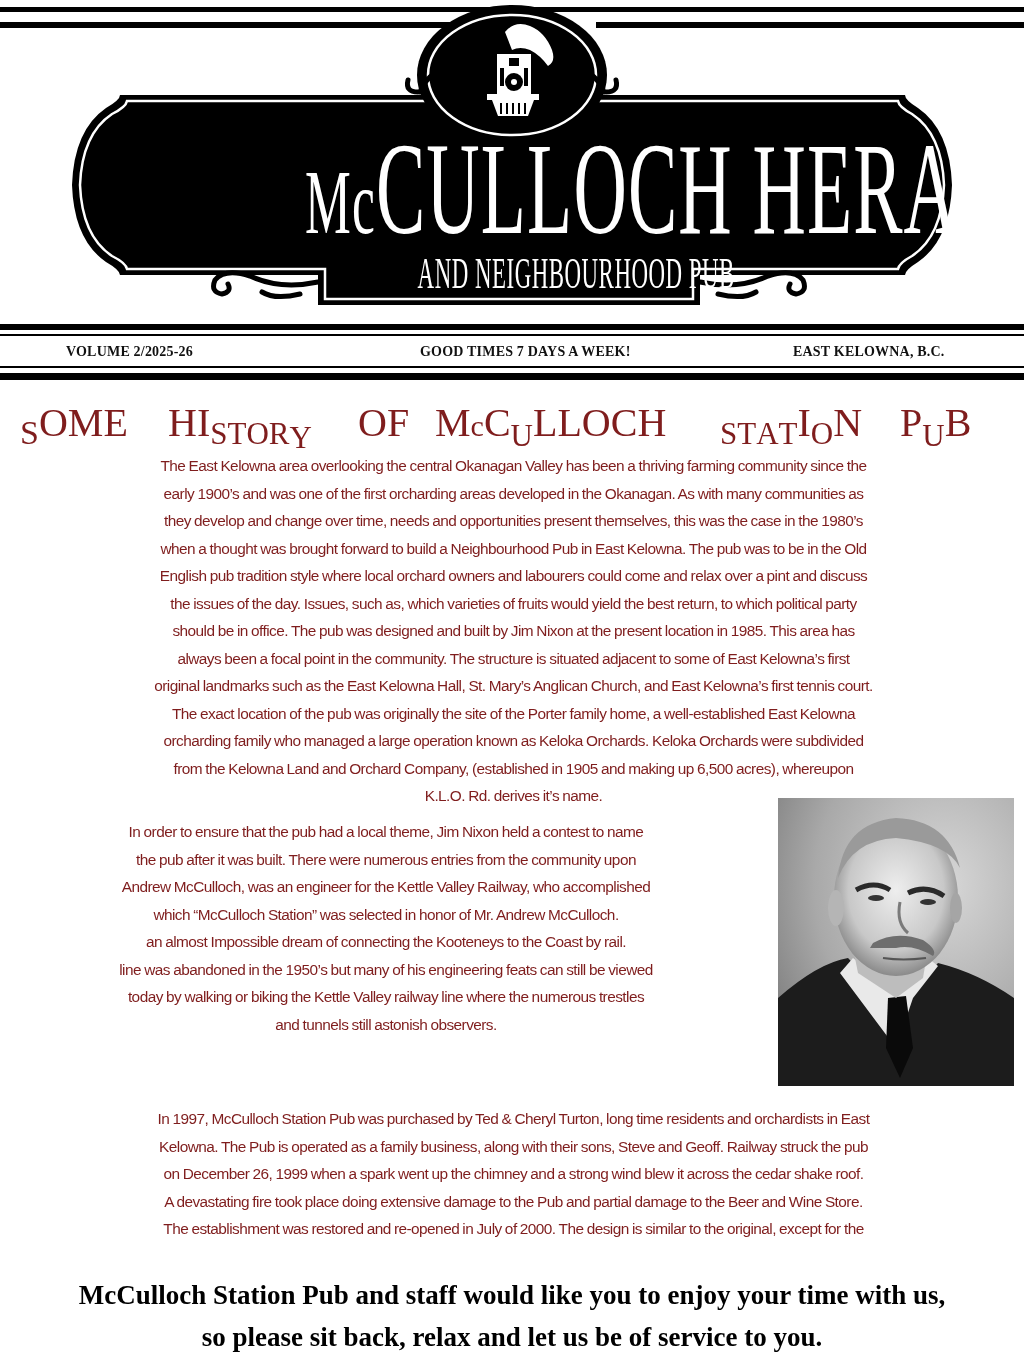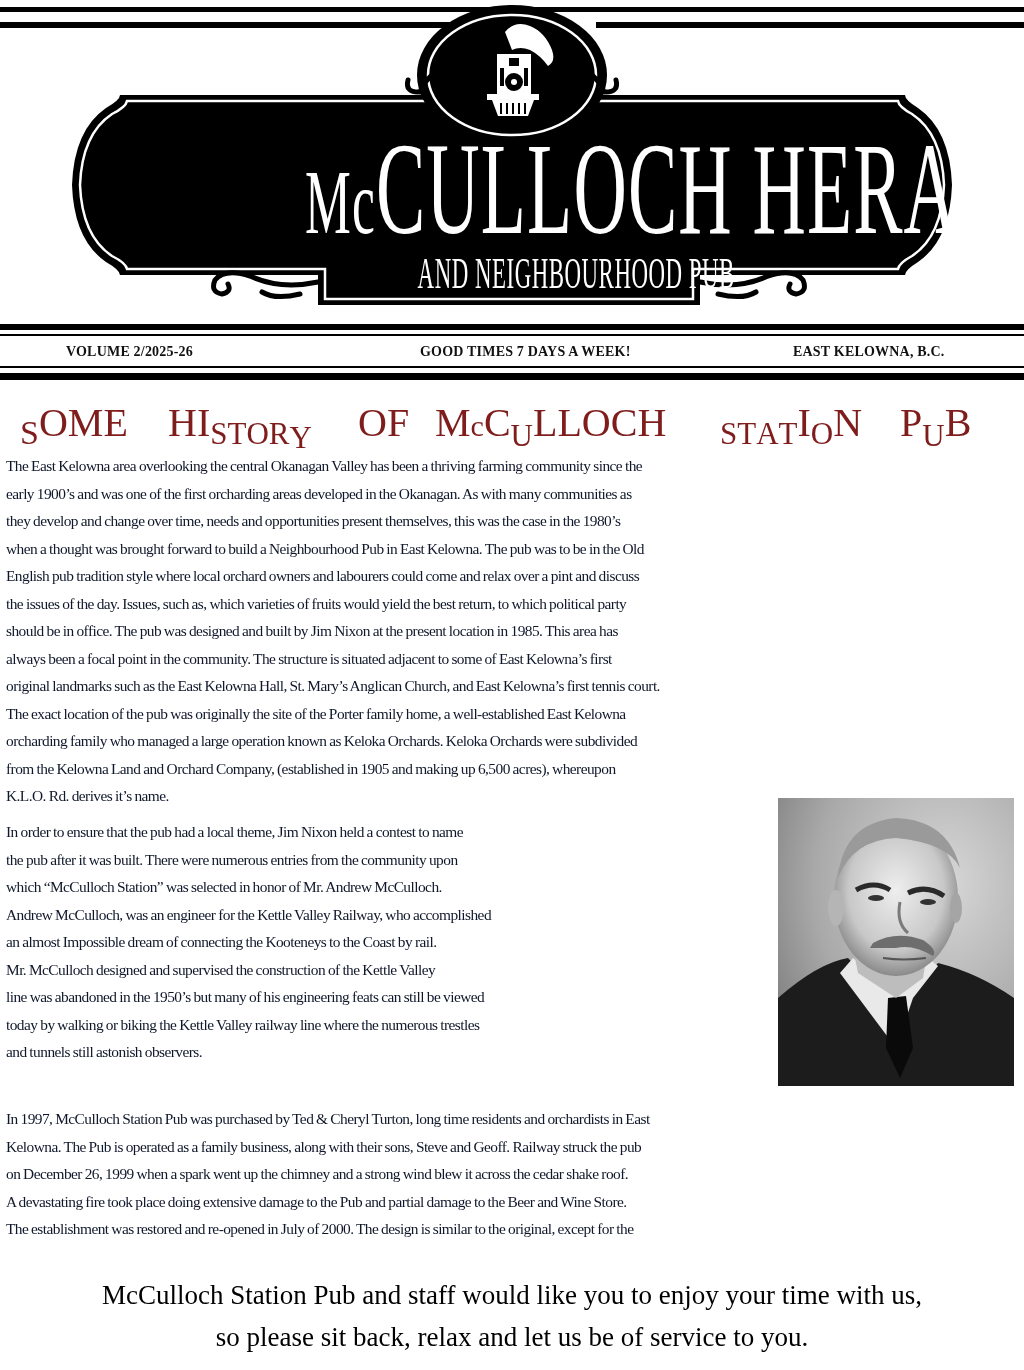--- a/index.html
+++ b/index.html
@@ -30,34 +30,34 @@
   .infobar span { position: absolute; top: 0; white-space: nowrap; letter-spacing: 0.2px; }
 
   
   .headline { position: absolute; left: 20px; top: 386px; width: 990px; height: 60px;
     font-family: "Liberation Serif", serif; font-size: 40px; color: #7f1d1d; white-space: nowrap; margin-top: 13px; }
   .headline .w { position: absolute; top: 0; }
   .headline .s { display: inline-block; position: relative; font-size: 31px; }
   .headline .dn { top: 8px; }
 
   
-  .body-text { position: absolute; left: 6px; font-family: Liberation Serif, serif;
-    font-size: 15.4px; line-height: 27.5px; color: #0f172a; letter-spacing: -0.55px; word-spacing: -0.5px; }
+  .body-text { position: absolute; left: 6px; font-family: Liberation Sans, sans-serif;
+    font-size: 15.4px; line-height: 27.5px; color: #7f1d1d; letter-spacing: -0.55px; word-spacing: -0.5px; text-align: center; }
   .body-text .ln { display: block; white-space: nowrap; height: 27.5px; }
   .p1 { top: 452px; width: 1015px; }
   .p2 { top: 818px; width: 760px; }
   .p3 { top: 1105px; width: 1015px; }
   .ital { font-style: italic; }
 
   .photo { position: absolute; left: 778px; top: 798px; width: 236px; height: 288px; overflow: hidden;
     background: radial-gradient(ellipse at 70% 30%, #d8d8d8 0%, #a9a9a9 55%, #6a6a6a 100%); }
 
   
   .closing { position: absolute; left: 0; width: 1024px; text-align: center;
-    font-family: "Liberation Serif", serif; font-weight: normal; font-size: 27px; color: #000; white-space: nowrap; }
+    font-family: "Liberation Serif", serif; font-weight: bold; font-size: 27px; color: #000; white-space: nowrap; }
   .closing.l1 { top: 1280px; }
   .closing.l2 { top: 1322px; }
 </style>
 </head>
 <body>
 
 <div class="rule" style="top:7px;height:5px;"></div>
 <div class="rule" style="top:22px;height:6px;right:auto;width:458px;"></div>
 <div class="rule" style="top:22px;height:6px;left:596px;"></div>
 
@@ -142,24 +142,23 @@
   <span class="ln">original landmarks such as the East Kelowna Hall, St. Mary’s Anglican Church, and East Kelowna’s first tennis court.</span>
   <span class="ln">The   exact location of the pub was originally the site of the Porter family home, a well-established East Kelowna</span>
   <span class="ln">orcharding family who managed a large operation known as Keloka Orchards.  Keloka Orchards were subdivided</span>
   <span class="ln">from the   Kelowna Land and Orchard Company, (established in 1905 and making up 6,500 acres), whereupon</span>
   <span class="ln">K.L.O. Rd. derives it’s name.</span>
 </div>
 
 <div class="body-text p2">
   <span class="ln">In order to ensure that the pub had a local theme, Jim Nixon held a contest to name</span>
   <span class="ln">the pub after it was built.  There were numerous entries from the community upon</span>
+  <span class="ln">Andrew McCulloch, was an engineer for the Kettle Valley Railway, who accomplished</span>
   <span class="ln">which “McCulloch Station” was selected in honor of Mr. Andrew McCulloch.</span>
-  <span class="ln">Andrew McCulloch, was an engineer for the Kettle Valley Railway, who accomplished</span>
   <span class="ln">an almost Impossible dream of connecting the Kooteneys to the Coast by rail.</span>
-  <span class="ln">Mr. McCulloch designed and supervised the construction of the Kettle Valley</span>
   <span class="ln">line was abandoned in the 1950’s but many of his engineering feats can still be viewed</span>
   <span class="ln">today by walking or biking the Kettle Valley railway line where the numerous trestles</span>
   <span class="ln">and tunnels still astonish observers.</span>
 </div>
 
 <div class="photo" title="Black and white portrait of Andrew McCulloch, elderly man with moustache, dark suit and tie">
   <svg width="236" height="288" viewBox="0 0 236 288">
     <defs>
       <radialGradient id="face" cx="50%" cy="45%" r="55%">
         <stop offset="0%" stop-color="#eeeeee"></stop>

